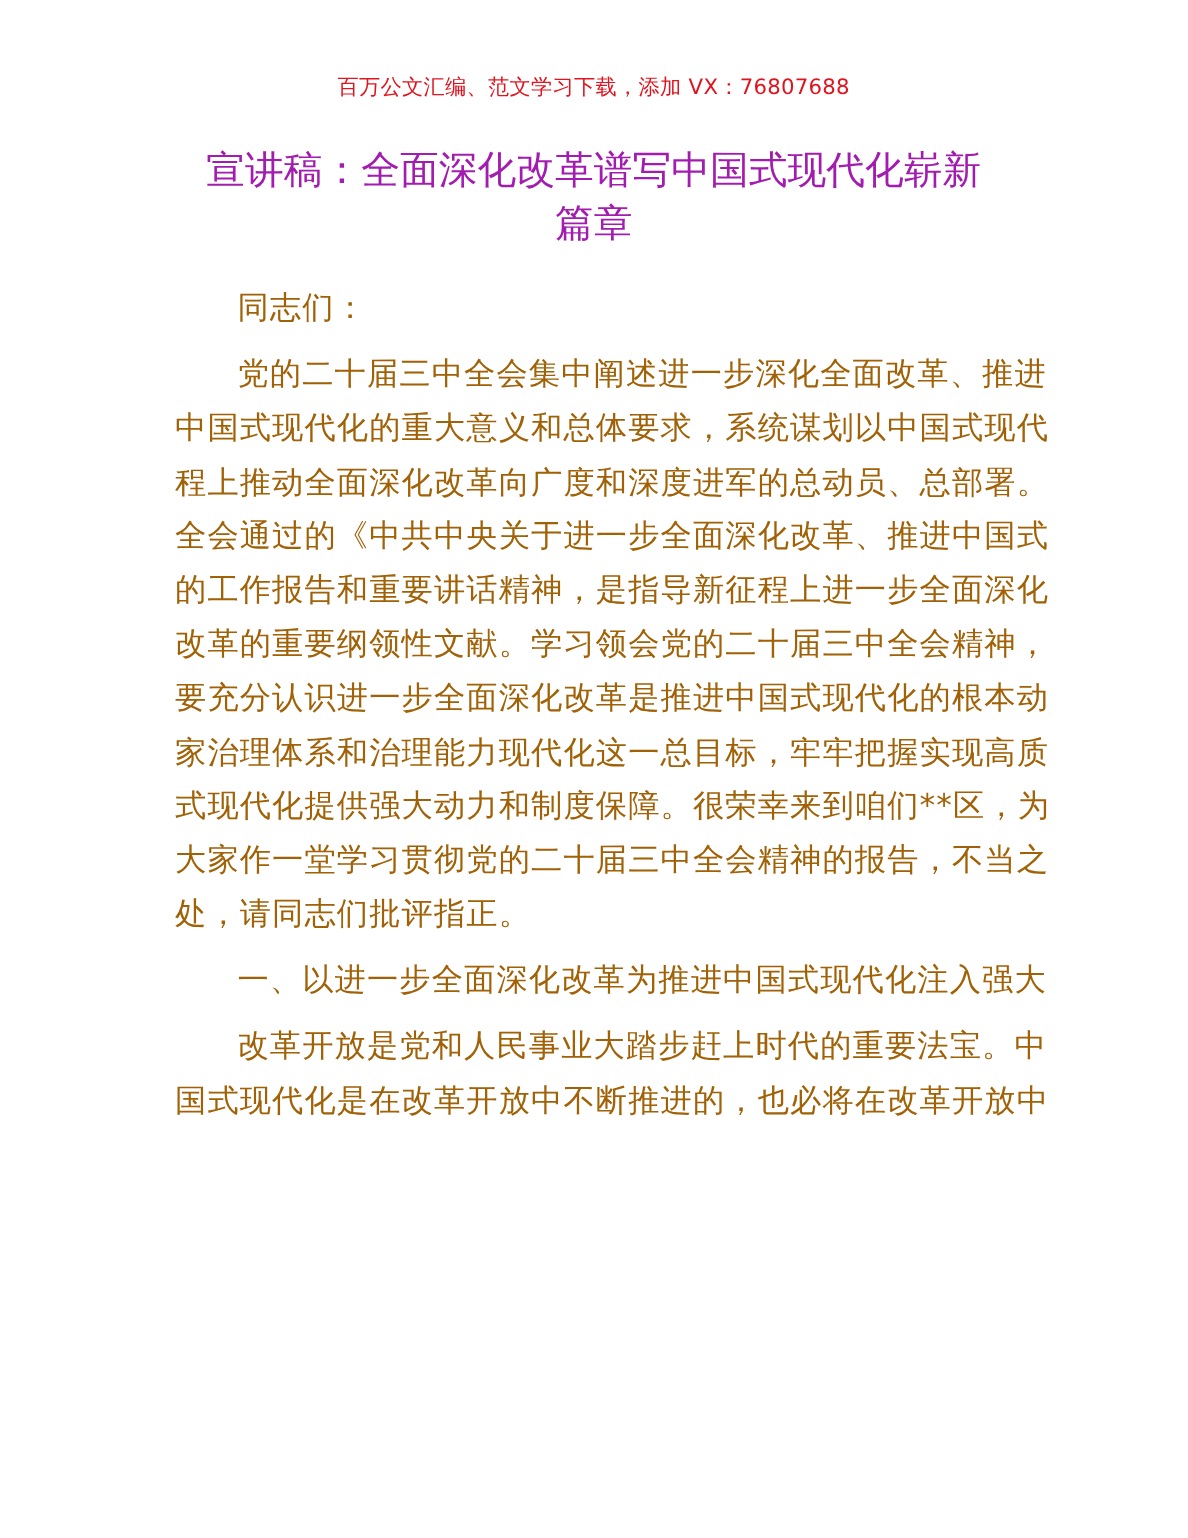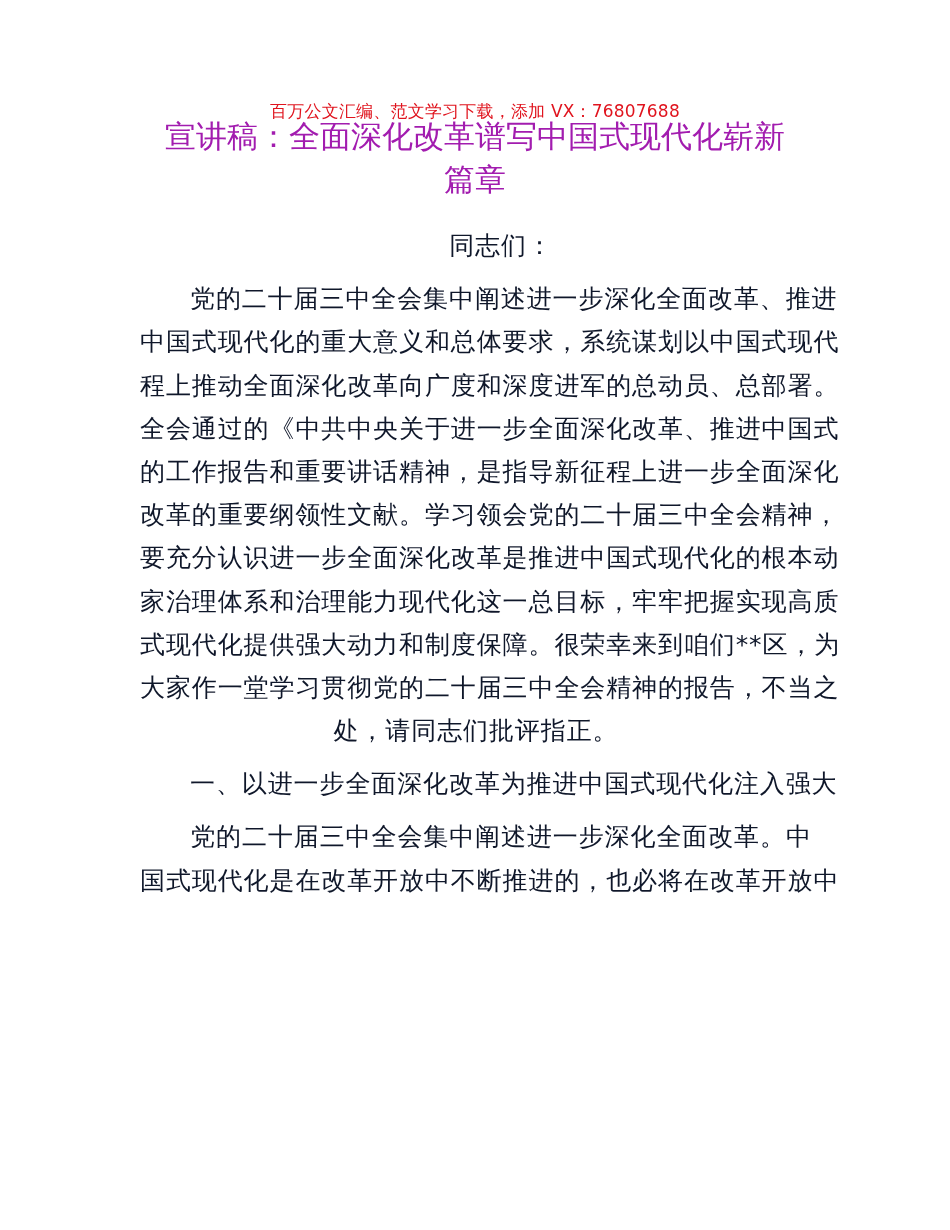--- a/index.html
+++ b/index.html
@@ -1,26 +1,26 @@
 <!DOCTYPE html>
 <html><head>
 <meta charset="utf-8">
 <style>
   html, body { margin: 0; padding: 0; background: #ffffff; }
   body { width: 950px; height: 1230px; position: relative; overflow: hidden;
          font-family: "DejaVu Sans", "Liberation Sans", sans-serif; color: #111; }
   .page { position: absolute; left: 0; top: 0; width: 950px; height: 1230px; background: #fff; }
   .watermark { position: absolute; top: 58px; left: 0; width: 950px; text-align: center;
-               font-size: 17px; color: #e0141e; line-height: 24px; letter-spacing: 0.2px; margin-top: 41px; }
+               font-size: 17px; color: #e0141e; line-height: 24px; letter-spacing: 0.2px; }
   .title { position: absolute; top: 115px; left: 100px; width: 750px; text-align: center;
            font-size: 31px; line-height: 43px; color: #a21caf; }
   .title .tline { display: block; white-space: nowrap; }
   .body { position: absolute; left: 140px; top: 224px; width: 672px; }
   .line { display: block; height: 43.2px; line-height: 43.2px; font-size: 25px;
-          white-space: nowrap; color: #0f172a; letter-spacing: 0.9px; text-align: center; }
+          white-space: nowrap; color: #a16207; letter-spacing: 0.9px; }
   .indent { padding-left: 50px; }
 </style>
 </head>
 <body>
 
 <div class="page">
 
   <div class="watermark">百万公文汇编、范文学习下载，添加 VX：76807688</div>
 
   <div class="title">
@@ -46,18 +46,18 @@
       <span class="line">处，请同志们批评指正。</span>
     </div>
     <div style="height:10px"></div>
 
     <div>
       <span class="line indent">一、以进一步全面深化改革为推进中国式现代化注入强大</span>
     </div>
     <div style="height:10px"></div>
 
     <div>
-      <span class="line indent">党的二十届三中全会集中阐述进一步深化全面改革。中</span>
+      <span class="line indent">改革开放是党和人民事业大踏步赶上时代的重要法宝。中</span>
       <span class="line">国式现代化是在改革开放中不断推进的，也必将在改革开放中</span>
     </div>
   </div>
 
 </div>
 
 </body></html>

